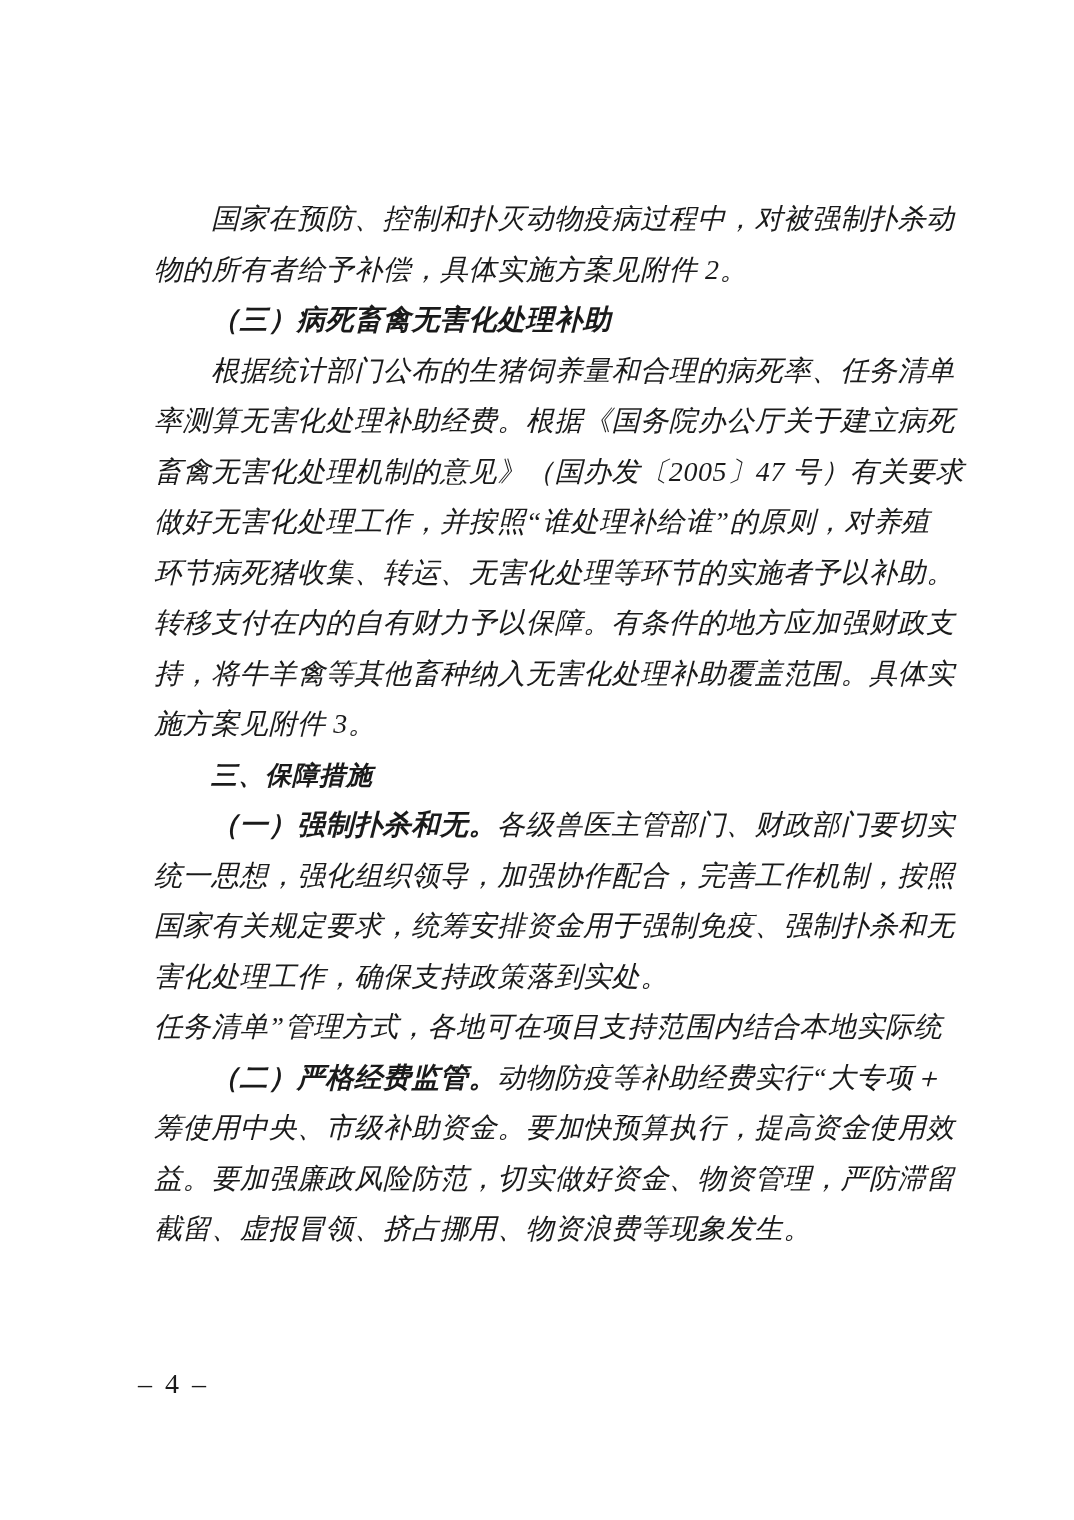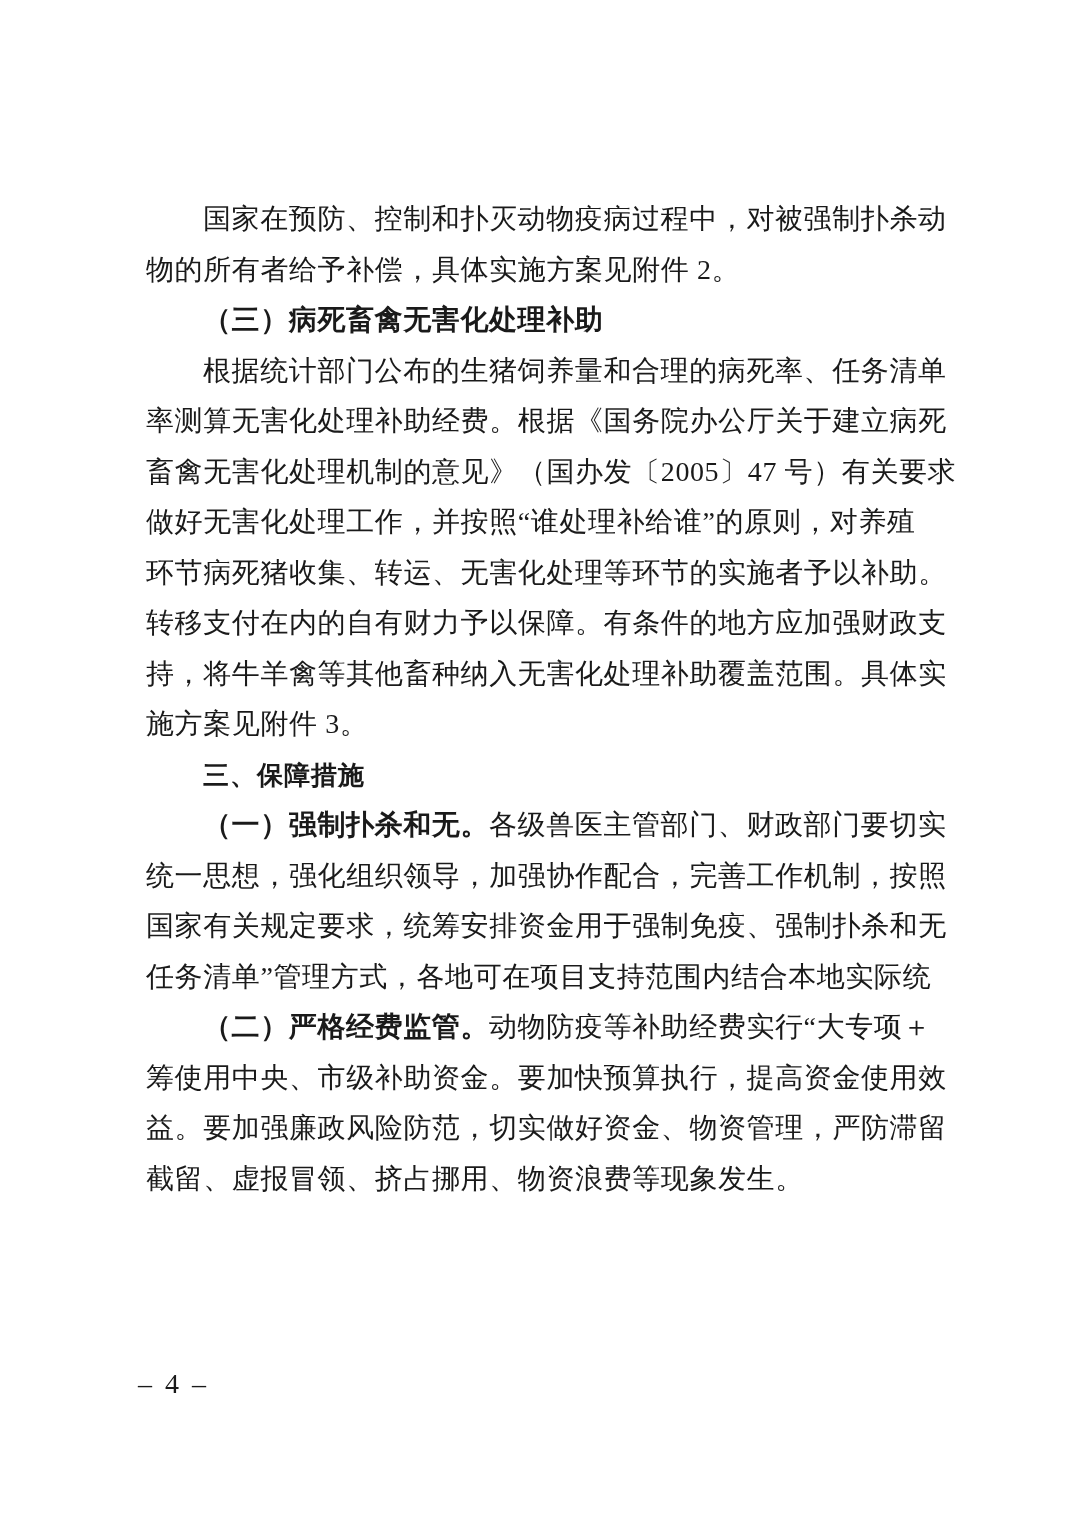--- a/index.html
+++ b/index.html
@@ -11,25 +11,26 @@
     position: relative;
     width: 1074px;
     height: 1520px;
     background: #ffffff;
     overflow: hidden;
     font-family: "Liberation Serif", "DejaVu Serif", serif;
     color: #1a1a1a;
   }
   .text-block {
     position: absolute;
-    left: 146px;
+    left: 154px;
     top: 194px;
     width: 812px;
     font-size: 28px;
     letter-spacing: 0.6px;
+    font-style: italic;
   }
   .line {
     height: 50.5px;
     line-height: 50.5px;
     white-space: nowrap;
   }
   .indent {
     text-indent: 57px;
   }
   .b {
@@ -68,20 +69,21 @@
     <div class="line"><span class="b"></span><span>环节病死猪收集、转运、无害化处理等环节的实施者予以补助。</span></div>
     <div class="line"><span class="b"></span><span>转移支付在内的自有财力予以保障。有条件的地方应加强财政支</span></div>
     <div class="line"><span class="b"></span><span>持，将牛羊禽等其他畜种纳入无害化处理补助覆盖范围。具体实</span></div>
     <div class="line"><span class="b"></span><span>施方案见附件 3。</span></div>
 
     <div class="line indent"><span class="hei">三、保障措施</span><span></span></div>
 
     <div class="line indent"><span class="b">（一）强制扑杀和无。</span><span>各级兽医主管部门、财政部门要切实</span></div>
     <div class="line"><span class="b"></span><span>统一思想，强化组织领导，加强协作配合，完善工作机制，按照</span></div>
     <div class="line"><span class="b"></span><span>国家有关规定要求，统筹安排资金用于强制免疫、强制扑杀和无</span></div>
+    <div class="line"><span class="b"></span><span>害化处理工作，确保支持政策落到实处。</span></div>
 
     <div class="line"><span class="b"></span><span>任务清单”管理方式，各地可在项目支持范围内结合本地实际统</span></div>
     <div class="line indent"><span class="b">（二）严格经费监管。</span><span>动物防疫等补助经费实行“大专项＋</span></div>
     <div class="line"><span class="b"></span><span>筹使用中央、市级补助资金。要加快预算执行，提高资金使用效</span></div>
     <div class="line"><span class="b"></span><span>益。要加强廉政风险防范，切实做好资金、物资管理，严防滞留</span></div>
     <div class="line"><span class="b"></span><span>截留、虚报冒领、挤占挪用、物资浪费等现象发生。</span></div>
 
   </div>
 
   <div class="footer">– 4 –</div>

